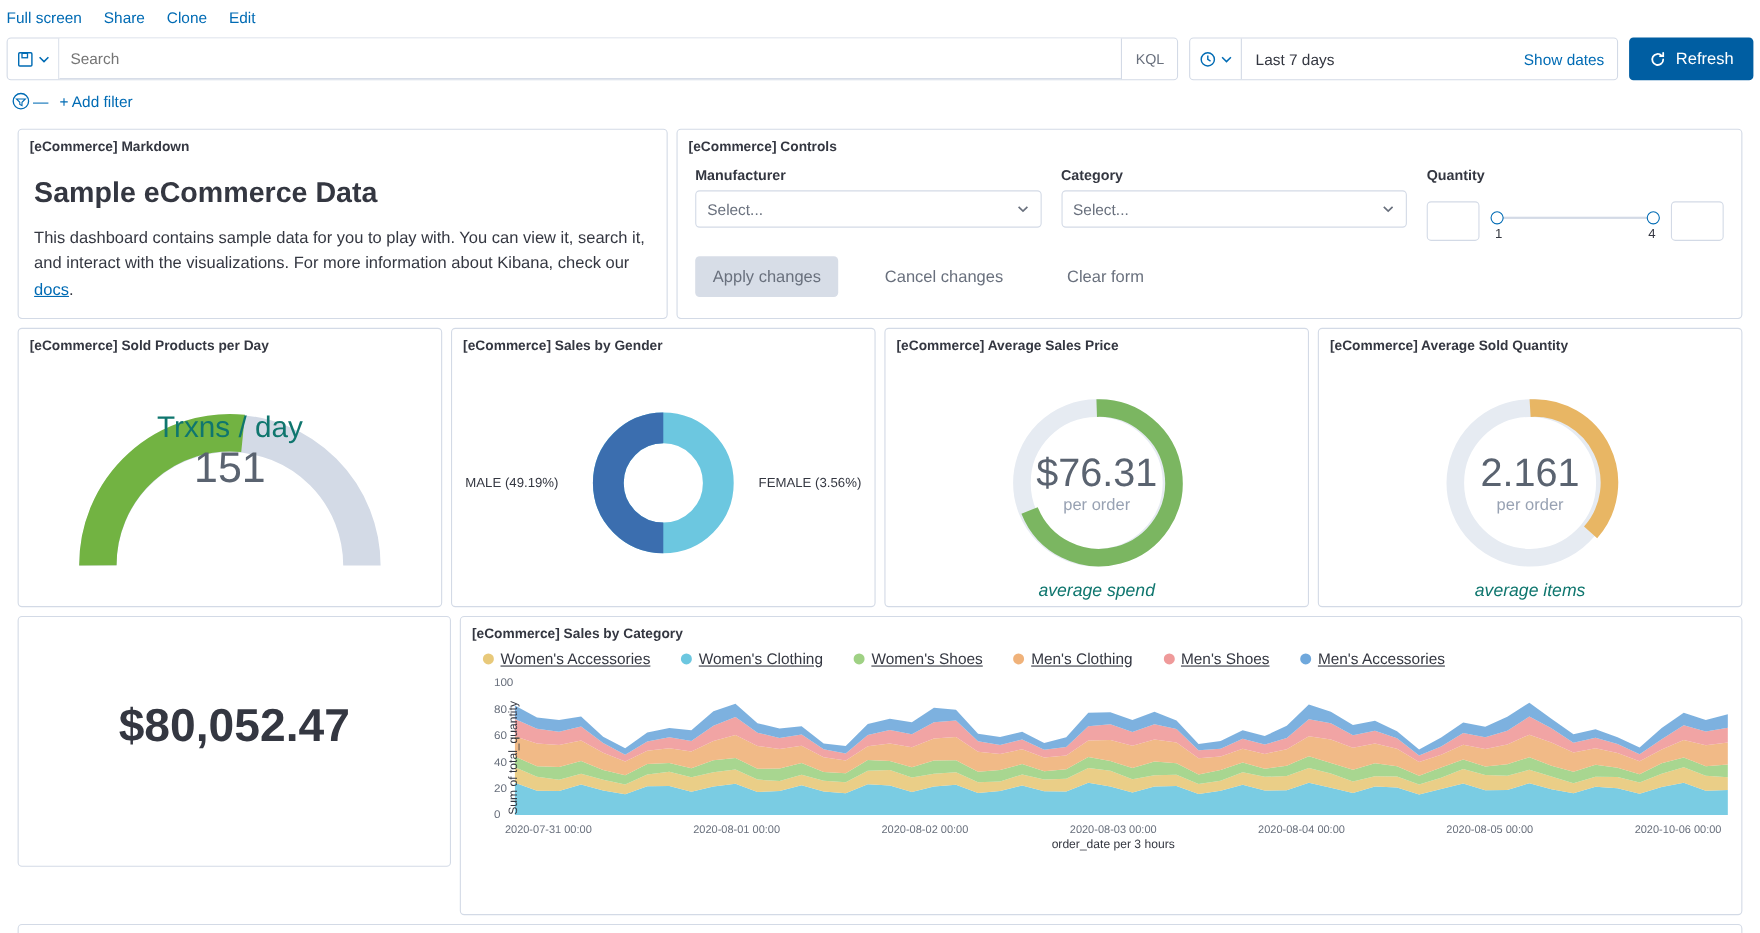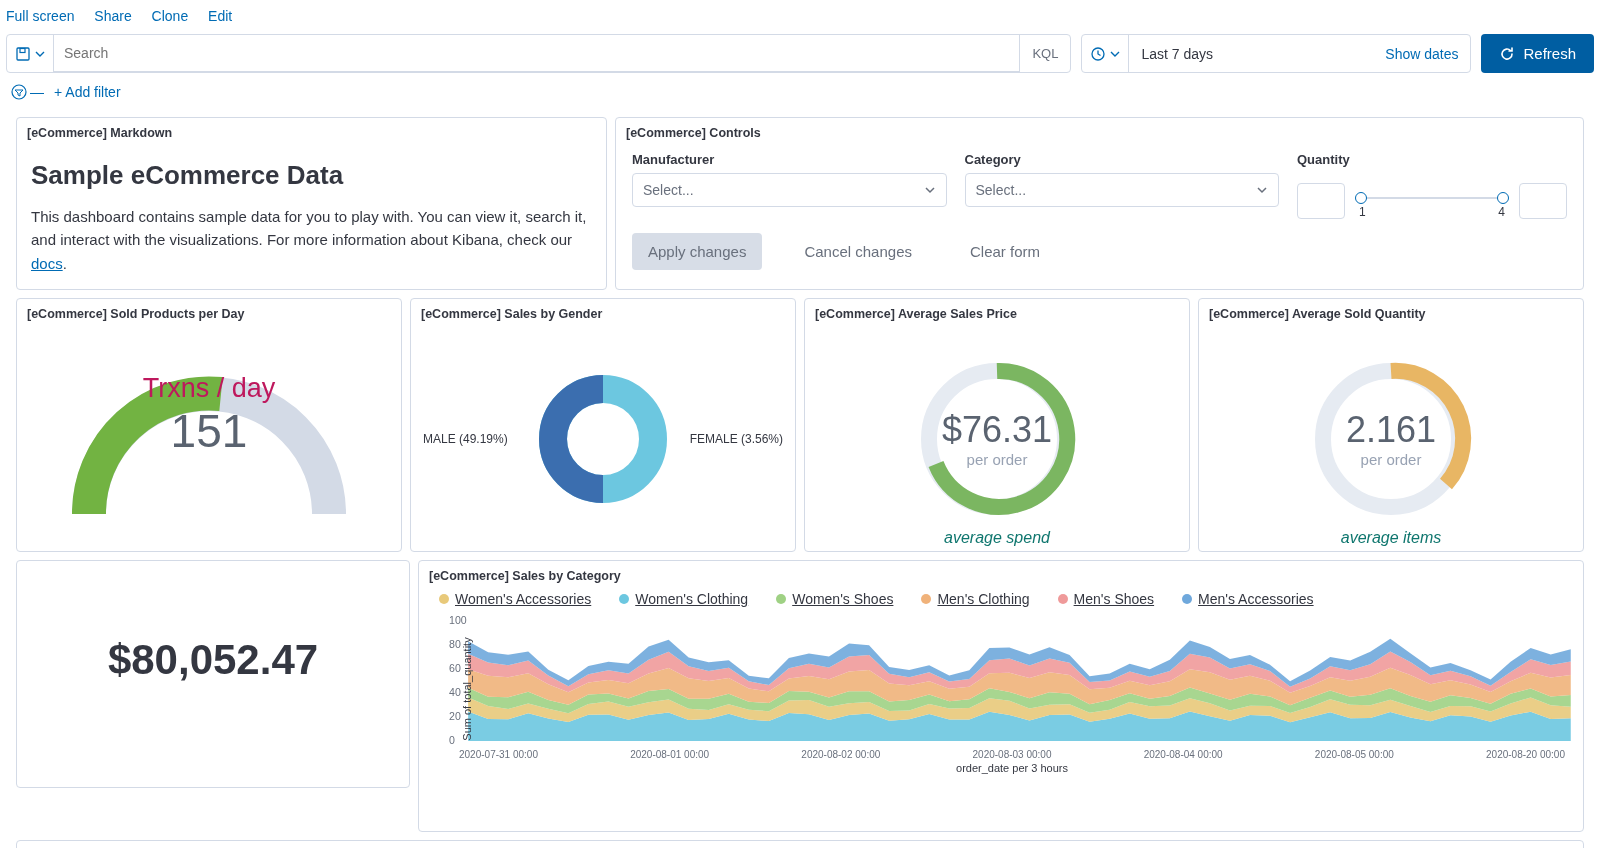--- a/index.html
+++ b/index.html
@@ -65,22 +65,22 @@
   .range-thumb{position:absolute;top:-5px;width:12px;height:12px;border:1px solid var(--blue);background:#fff;border-radius:50%;}
   .range-labels{display:flex;justify-content:space-between;font-size:12px;color:var(--text);margin:6px 4px 0;}
   .ctrl-buttons{display:flex;gap:26px;padding:14px 16px 14px;align-items:center;}
   .btn{border:none;border-radius:4px;padding:10px 16px;font-size:15px;cursor:pointer;}
   .btn-apply{background:#d7dde7;color:var(--text-subdued);}
   .btn-ghost{background:transparent;color:var(--text-subdued);}
 
   
   .rowB .panel{flex:1;height:254px;}
   .viz{position:relative;height:calc(100% - 28px);display:flex;align-items:center;justify-content:center;flex-direction:column;}
-  .gauge-label{font-size:27px;color:#be185d;font-weight:400;margin-top:-24px;}
-  .gauge-val{font-size:46px;color:#5a6370;font-weight:400;}
+  .gauge-label{font-size:27px;color:#0f766e;font-weight:400;margin-top:-24px;}
+  .gauge-val{font-size:39px;color:#5a6370;font-weight:400;}
   .donut-labels{position:absolute;display:flex;width:100%;justify-content:space-between;padding:0 12px;font-size:12px;color:var(--text);}
   .metric-big{font-size:36px;color:#5a6370;font-weight:400;}
   .metric-sub{font-size:15px;color:#98a2b3;}
   .goal-caption{font-size:16px;color:#0f766e;margin-top:4px;font-style:italic;}
 
   
   .rowC .panel:first-child{flex:0 0 25%;height:228px;}
   .rowC .panel:last-child{flex:1;height:272px;}
   .revenue-val{font-size:42px;font-weight:700;}
   .legend{display:flex;flex-wrap:wrap;gap:28px;padding:2px 12px 0 20px;font-size:14px;text-decoration:underline;}
@@ -307,21 +307,21 @@
             <path d="M18,42.72781147865402 L36.872727272727275,51.444927833763046 L55.74545454545454,54.142478132919706 L74.61818181818182,49.431762503465464 L93.49090909090908,64.45567152670063 L112.36363636363636,75.24297660326957 L131.23636363636365,63.16900624806193 L150.1090909090909,59.17246850373073 L168.98181818181817,62.575386597821094 L187.85454545454544,48.86591776449923 L206.72727272727272,40.7220082062078 L225.60000000000002,55.13636564290516 L244.47272727272727,59.876303524263264 L263.3454545454546,56.73914233313634 L282.2181818181818,70.24564472754898 L301.09090909090907,74.10440522912292 L319.96363636363634,57.20894126112282 L338.8363636363636,52.631457527823756 L357.7090909090909,56.5469248415299 L376.58181818181816,45.59055019778417 L395.45454545454544,44.08389205136997 L414.32727272727277,62.81536139112485 L433.20000000000005,66.32006089869425 L452.07272727272726,61.236436962333 L470.94545454545454,70.53386001719701 L489.8181818181818,68.04737845549391 L508.6909090909091,49.263549743371044 L527.5636363636363,47.48370373841087 L546.4363636363636,54.49199808756535 L565.3090909090909,47.41715180362493 L584.1818181818181,51.68111482934495 L603.0545454545454,71.01109382422355 L621.9272727272727,69.61227645535504 L640.8,60.57560123097295 L659.6727272727272,65.87453295571478 L678.5454545454545,59.940581292624145 L697.4181818181818,42.763065451861976 L716.290909090909,46.57010644256415 L735.1636363636363,57.46776612874035 L754.0363636363636,53.22947656583284 L772.9090909090909,60.075473604246596 L791.7818181818182,75.72311981032715 L810.6545454545455,67.58918009505334 L829.5272727272728,55.305542363338276 L848.4000000000001,59.19605055029167 L867.2727272727274,53.24390391056566 L886.1454545454545,40.45619015380706 L905.0181818181818,50.97094177724158 L923.8909090909091,64.13770066891449 L942.7636363636364,59.707482929372716 L961.6363636363636,65.2588425194288 L980.5090909090909,74.78493191958734 L999.3818181818182,60.96818293180546 L1018.2545454545455,48.270986754897564 L1037.1272727272726,54.0663776037259 L1056,50.603102695142894 L1056,63.98122641637042 L1037.1272727272726,66.56813423826463 L1018.2545454545455,61.700234457484186 L999.3818181818182,70.25666012004206 L980.5090909090909,81.03088420742506 L961.6363636363636,73.50547686127553 L942.7636363636364,69.17532959758519 L923.8909090909091,73.20314375926375 L905.0181818181818,64.07733534625534 L886.1454545454545,56.842252337064394 L867.2727272727274,65.76629801430427 L848.4000000000001,69.81665157193257 L829.5272727272728,66.14625175242904 L810.6545454545455,75.03847399512583 L791.7818181818182,81.82274875083692 L772.9090909090909,69.73114159577545 L754.0363636363636,64.8352761403205 L735.1636363636363,68.73571744700624 L716.290909090909,61.30336926971688 L697.4181818181818,58.305691318086915 L678.5454545454545,70.12738432474856 L659.6727272727272,74.35018390199261 L640.8,69.73319082164896 L621.9272727272727,76.64831989592926 L603.0545454545454,78.30586892111907 L584.1818181818181,63.91899365437392 L565.3090909090909,61.27637384256994 L546.4363636363636,66.9131818390205 L527.5636363636363,61.79707160009403 L508.6909090909091,62.236891110490475 L489.8181818181818,75.77914188733233 L470.94545454545454,77.72816971588668 L452.07272727272726,70.20086649799927 L433.20000000000005,74.3411353589265 L414.32727272727277,72.3798986163271 L395.45454545454544,59.06168486842007 L376.58181818181816,60.40780021891541 L357.7090909090909,68.26666520855841 L338.8363636363636,64.88888595252268 L319.96363636363634,67.38761381611539 L301.09090909090907,80.34237690156672 L282.2181818181818,77.5150739126752 L263.3454545454546,67.03692621096903 L244.47272727272727,69.90082400581895 L225.60000000000002,67.17001948642424 L206.72727272727272,57.1085770510262 L187.85454545454544,62.54425320761011 L168.98181818181817,72.22220938636943 L150.1090909090909,69.12437710956978 L131.23636363636365,71.57900097358294 L112.36363636363636,81.32183147376266 L93.49090909090908,73.22965361021335 L74.61818181818182,62.157493239990615 L55.74545454545454,66.24034712329086 L36.872727272727275,64.81040530021873 L18,58.299948715096704 Z" fill="#ef9a9a" fill-opacity="0.9"></path>
             <path d="M18,30.274832547805374 L36.872727272727275,41.18343094828187 L55.74545454545454,43.6445247158109 L74.61818181818182,40.43449836274685 L93.49090909090908,58.672128455632844 L112.36363636363636,69.28781920345509 L131.23636363636365,54.92959314360725 L150.1090909090909,50.833736332850236 L168.98181818181817,52.86908212750632 L187.85454545454544,35.511648536852434 L206.72727272727272,28.866752998442266 L225.60000000000002,46.43918151029139 L244.47272727272727,51.311276277827915 L263.3454545454546,49.33850444291204 L282.2181818181818,64.83415279715962 L301.09090909090907,67.2429349978978 L319.96363636363634,47.090743479204164 L338.8363636363636,42.51616817560448 L357.7090909090909,45.48051281581185 L376.58181818181816,32.517664976298335 L395.45454545454544,34.18569755799621 L414.32727272727277,55.95578496171797 L433.20000000000005,59.08288221224181 L452.07272727272726,54.272125669133644 L470.94545454545454,64.41966560443862 L489.8181818181818,59.235856478632684 L508.6909090909091,37.02397215635284 L527.5636363636363,36.421152585509546 L546.4363636363636,43.618248483593476 L565.3090909090909,36.15183247450328 L584.1818181818181,43.96191481759344 L603.0545454545454,65.36573582740623 L621.9272727272727,62.58132628813577 L640.8,52.8480042375988 L659.6727272727272,58.15906610566566 L678.5454545454545,48.826330157887924 L697.4181818181818,29.40424968210361 L716.290909090909,36.110874680797394 L735.1636363636363,48.11519970561923 L754.0363636363636,44.11729486158018 L772.9090909090909,53.795831943376015 L791.7818181818182,70.27909004357038 L810.6545454545455,59.516244971183795 L829.5272727272728,45.89303973223318 L848.4000000000001,49.62079941691967 L867.2727272727274,40.697036429112416 L886.1454545454545,27.780001766975474 L905.0181818181818,42.309481240939704 L923.8909090909091,56.59048037974114 L942.7636363636364,52.030364592573264 L961.6363636363636,59.31419183535915 L980.5090909090909,68.43871790057253 L999.3818181818182,50.82507563836157 L1018.2545454545455,37.038547493417425 L1037.1272727272726,43.44398210150237 L1056,38.35875433682213 L1056,50.603102695142894 L1037.1272727272726,54.0663776037259 L1018.2545454545455,48.270986754897564 L999.3818181818182,60.96818293180546 L980.5090909090909,74.78493191958734 L961.6363636363636,65.2588425194288 L942.7636363636364,59.707482929372716 L923.8909090909091,64.13770066891449 L905.0181818181818,50.97094177724158 L886.1454545454545,40.45619015380706 L867.2727272727274,53.24390391056566 L848.4000000000001,59.19605055029167 L829.5272727272728,55.305542363338276 L810.6545454545455,67.58918009505334 L791.7818181818182,75.72311981032715 L772.9090909090909,60.075473604246596 L754.0363636363636,53.22947656583284 L735.1636363636363,57.46776612874035 L716.290909090909,46.57010644256415 L697.4181818181818,42.763065451861976 L678.5454545454545,59.940581292624145 L659.6727272727272,65.87453295571478 L640.8,60.57560123097295 L621.9272727272727,69.61227645535504 L603.0545454545454,71.01109382422355 L584.1818181818181,51.68111482934495 L565.3090909090909,47.41715180362493 L546.4363636363636,54.49199808756535 L527.5636363636363,47.48370373841087 L508.6909090909091,49.263549743371044 L489.8181818181818,68.04737845549391 L470.94545454545454,70.53386001719701 L452.07272727272726,61.236436962333 L433.20000000000005,66.32006089869425 L414.32727272727277,62.81536139112485 L395.45454545454544,44.08389205136997 L376.58181818181816,45.59055019778417 L357.7090909090909,56.5469248415299 L338.8363636363636,52.631457527823756 L319.96363636363634,57.20894126112282 L301.09090909090907,74.10440522912292 L282.2181818181818,70.24564472754898 L263.3454545454546,56.73914233313634 L244.47272727272727,59.876303524263264 L225.60000000000002,55.13636564290516 L206.72727272727272,40.7220082062078 L187.85454545454544,48.86591776449923 L168.98181818181817,62.575386597821094 L150.1090909090909,59.17246850373073 L131.23636363636365,63.16900624806193 L112.36363636363636,75.24297660326957 L93.49090909090908,64.45567152670063 L74.61818181818182,49.431762503465464 L55.74545454545454,54.142478132919706 L36.872727272727275,51.444927833763046 L18,42.72781147865402 Z" fill="#6fa8dc" fill-opacity="0.9"></path>
           </svg>
         <div id="xtick-row" style="display:flex;justify-content:space-between;padding:0 10px;font-size:10px;color:#69707d;">
             <span>2020-07-31 00:00</span>
             <span>2020-08-01 00:00</span>
             <span>2020-08-02 00:00</span>
             <span>2020-08-03 00:00</span>
             <span>2020-08-04 00:00</span>
             <span>2020-08-05 00:00</span>
-            <span>2020-08-20 00:00</span>
+            <span>2020-10-06 00:00</span>
           </div>
         <div class="xlabel">order_date per 3 hours</div>
       </div>
     </div>
   </div>
 
   <div class="row rowD">
     <div class="panel">
       <div class="panel-title">[eCommerce] Promotion Tracking</div>
     </div>

